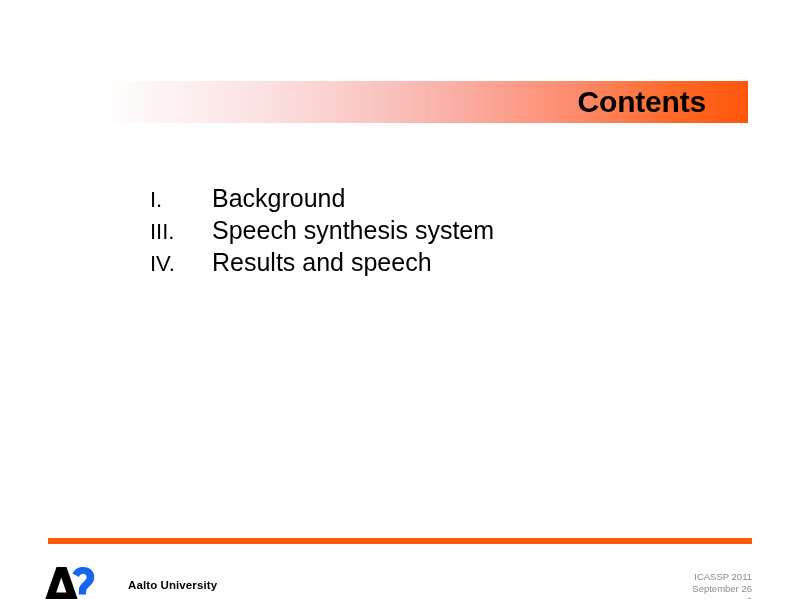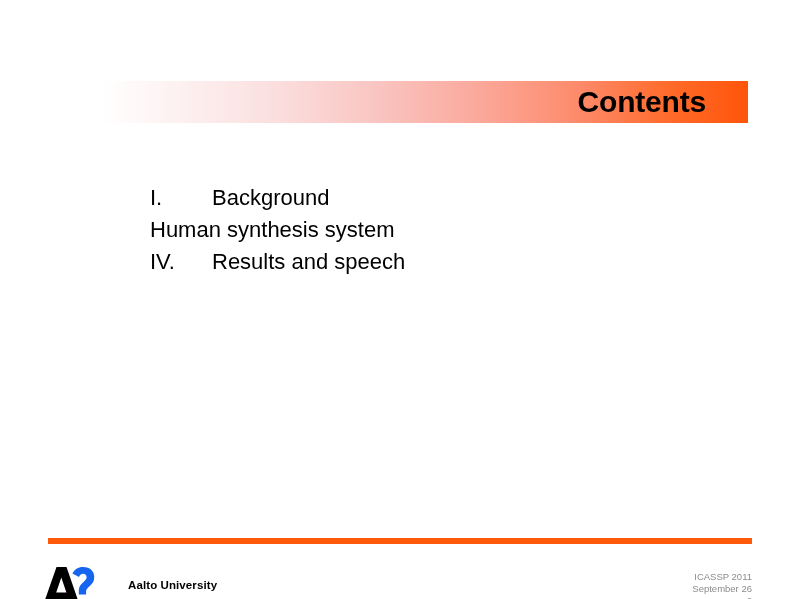--- a/index.html
+++ b/index.html
@@ -68,21 +68,21 @@
     line-height: 32px;
     white-space: nowrap;
   }
   .item-num {
     width: 62px;
     flex: 0 0 62px;
     font-size: 22px;
     color: #000000;
   }
   .item-label {
-    font-size: 22px;
+    font-size: 25px;
     color: #000000;
   }
 
   
   .footer-rule {
     position: absolute;
     left: 48px;
     top: 501px;
     width: 704px;
     height: 6px;
@@ -150,21 +150,22 @@
 
   <div class="content-list">
 
     <div class="list-item">
       <span class="item-num">I.</span>
       <span class="item-label">Background</span>
     </div>
 
 
     <div class="list-item">
-      <span class="item-label">Human synthesis system</span>
+      <span class="item-num">III.</span>
+      <span class="item-label">Speech synthesis system</span>
     </div>
 
     <div class="list-item">
       <span class="item-num">IV.</span>
       <span class="item-label">Results and speech</span>
     </div>
 
   </div>
 
   <div class="footer-rule"></div>

